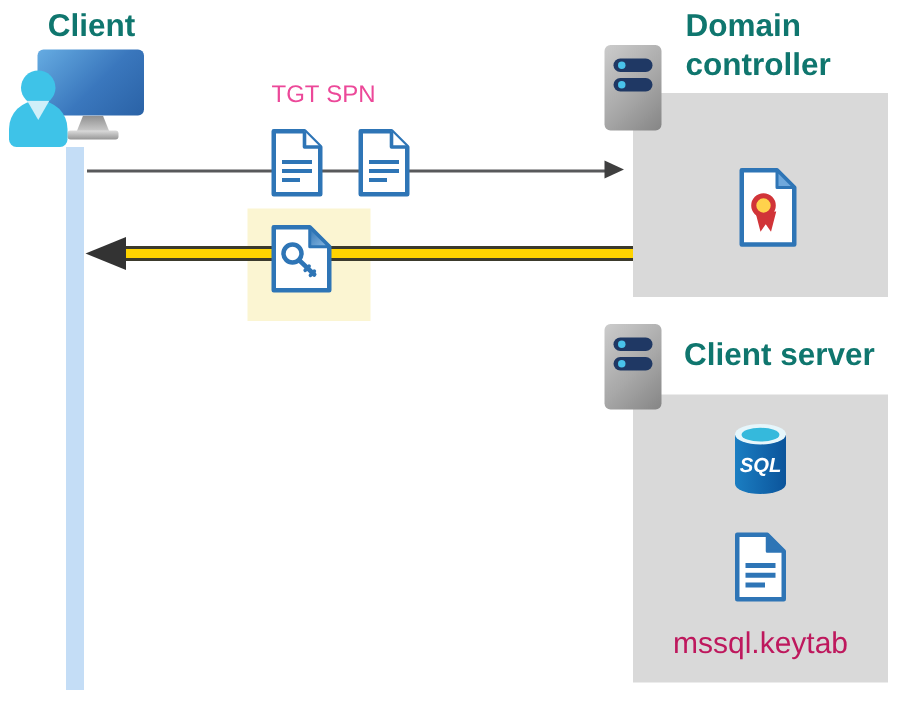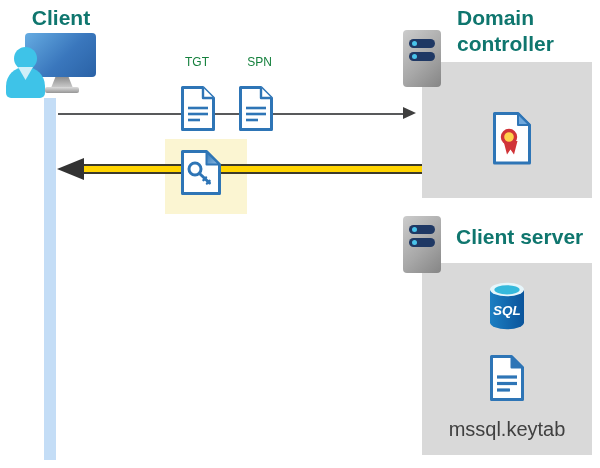--- a/index.html
+++ b/index.html
@@ -6,22 +6,22 @@
   html,body { background:#ffffff; }
   body { font-family:"Liberation Sans", sans-serif; }
   #stage {
     position:relative; width:600px; height:468px;
     background:#ffffff; overflow:hidden;
   }
   .abs { position:absolute; }
 
   
   .heading { font-weight:700; font-size:21px; line-height:1.25; color:#0f766e; }
-  .sublabel { font-size:12px; color:#15803d; }
-  .filelabel { font-size:20px; color:#404040; text-align:center; }
+  .sublabel { font-size:16px; color:#ec4899; }
+  .filelabel { font-size:20px; color:#be185d; text-align:center; }
 
   
   .zone { background:#d9d9d9; z-index:0; }
 
   
   .lifeline { background:#c4ddf6; z-index:1; }
 
   
   .highlight { background:#fbf5d2; z-index:1; }
 
@@ -101,21 +101,21 @@
   <div class="abs person-head" style="left:14px; top:47px;"></div>
   <div class="abs person-body" style="left:6px; top:67px;"></div>
   <div class="abs person-notch" style="left:18px; top:67px;"></div>
 
   <div class="abs lifeline" style="left:44px; top:98px; width:12px; height:362px;"></div>
 
   <div class="abs gray-line" style="left:58px; top:113px; width:346px;"></div>
   <div class="abs gray-head" style="left:403px; top:107px;"></div>
 
   <div class="abs sublabel" style="left:176px; top:55px; width:42px; text-align:center;">TGT</div>
-  <div class="abs sublabel" style="left:228px; top:55px; width:44px; text-align:right;">SPN</div>
+  <div class="abs sublabel" style="left:212px; top:55px; width:44px; text-align:center;">SPN</div>
 
   <div class="abs icon" style="left:180px; top:85px;">
     <svg width="36" height="47" viewBox="0 0 36 47">
       <path d="M2.5 2.5 H23 L33.5 13 V44.5 H2.5 Z" fill="#ffffff" stroke="#2E75B6" stroke-width="3" stroke-linejoin="round"></path>
       <path d="M23 2.5 V13 H33.5" fill="#ffffff" stroke="#2E75B6" stroke-width="2.4" stroke-linejoin="round"></path>
       <line x1="8" y1="23" x2="28" y2="23" stroke="#2E75B6" stroke-width="2.6"></line>
       <line x1="8" y1="29" x2="28" y2="29" stroke="#2E75B6" stroke-width="2.6"></line>
       <line x1="8" y1="35" x2="20" y2="35" stroke="#2E75B6" stroke-width="2.6"></line>
     </svg>
   </div>

